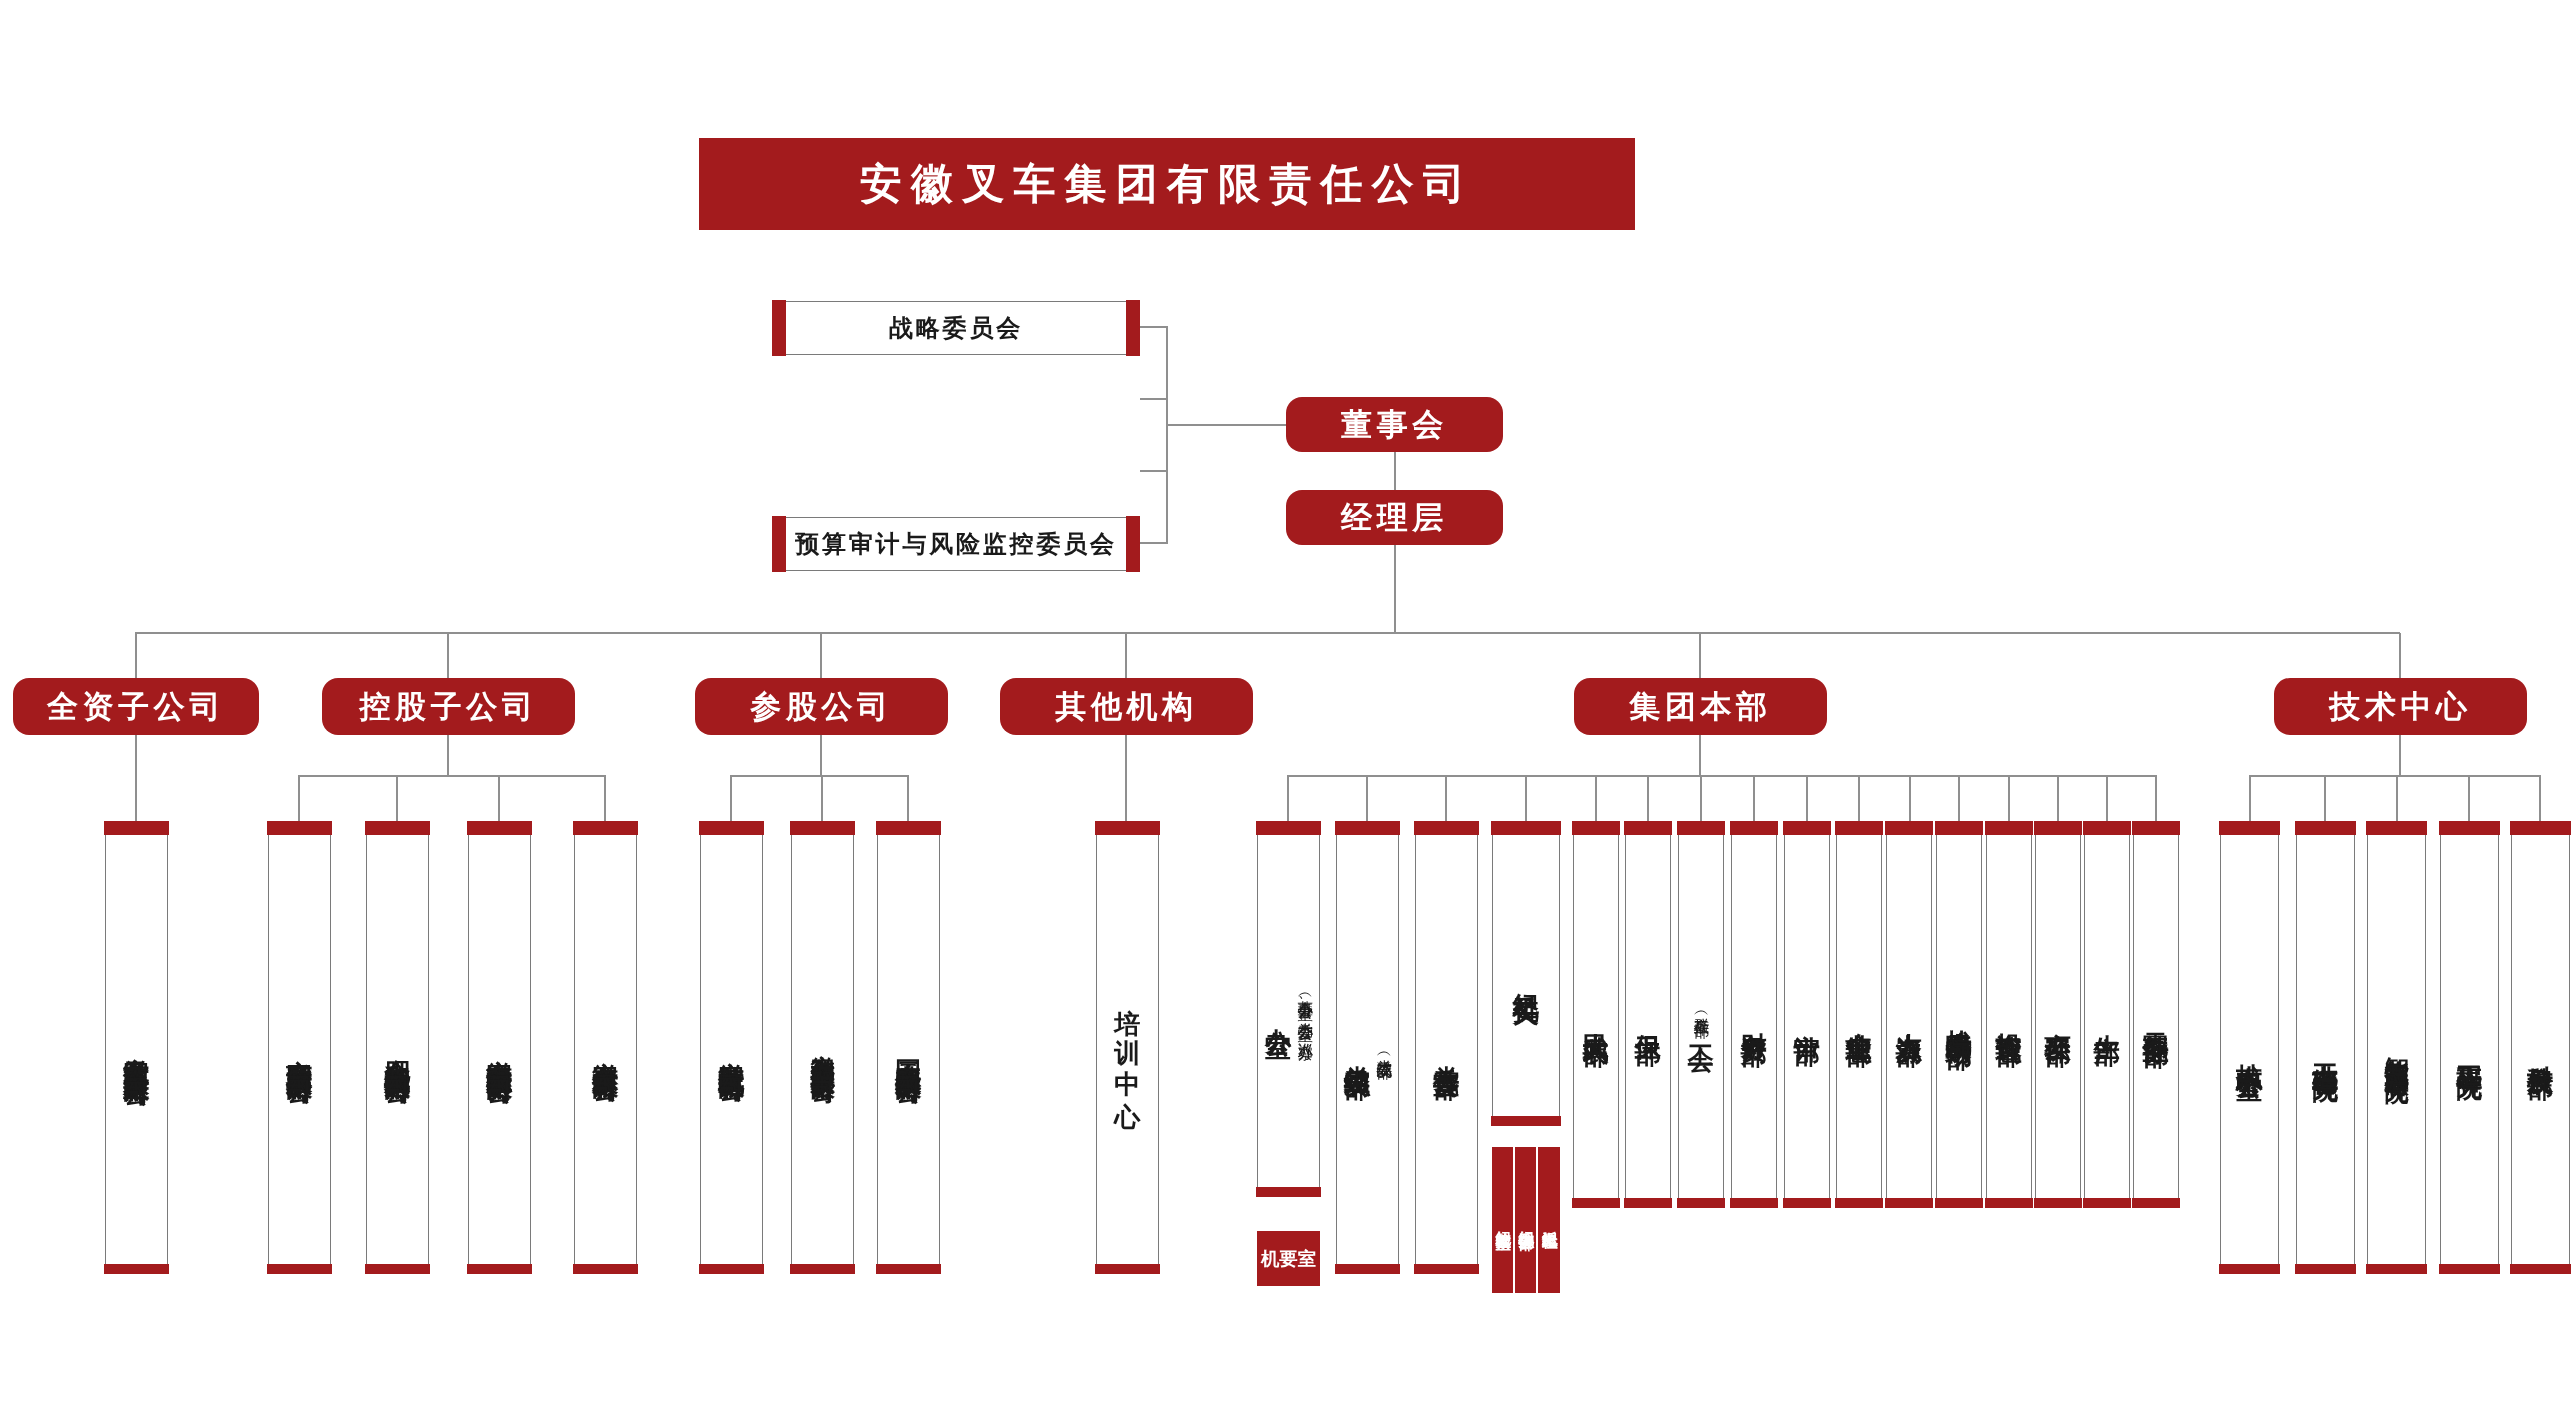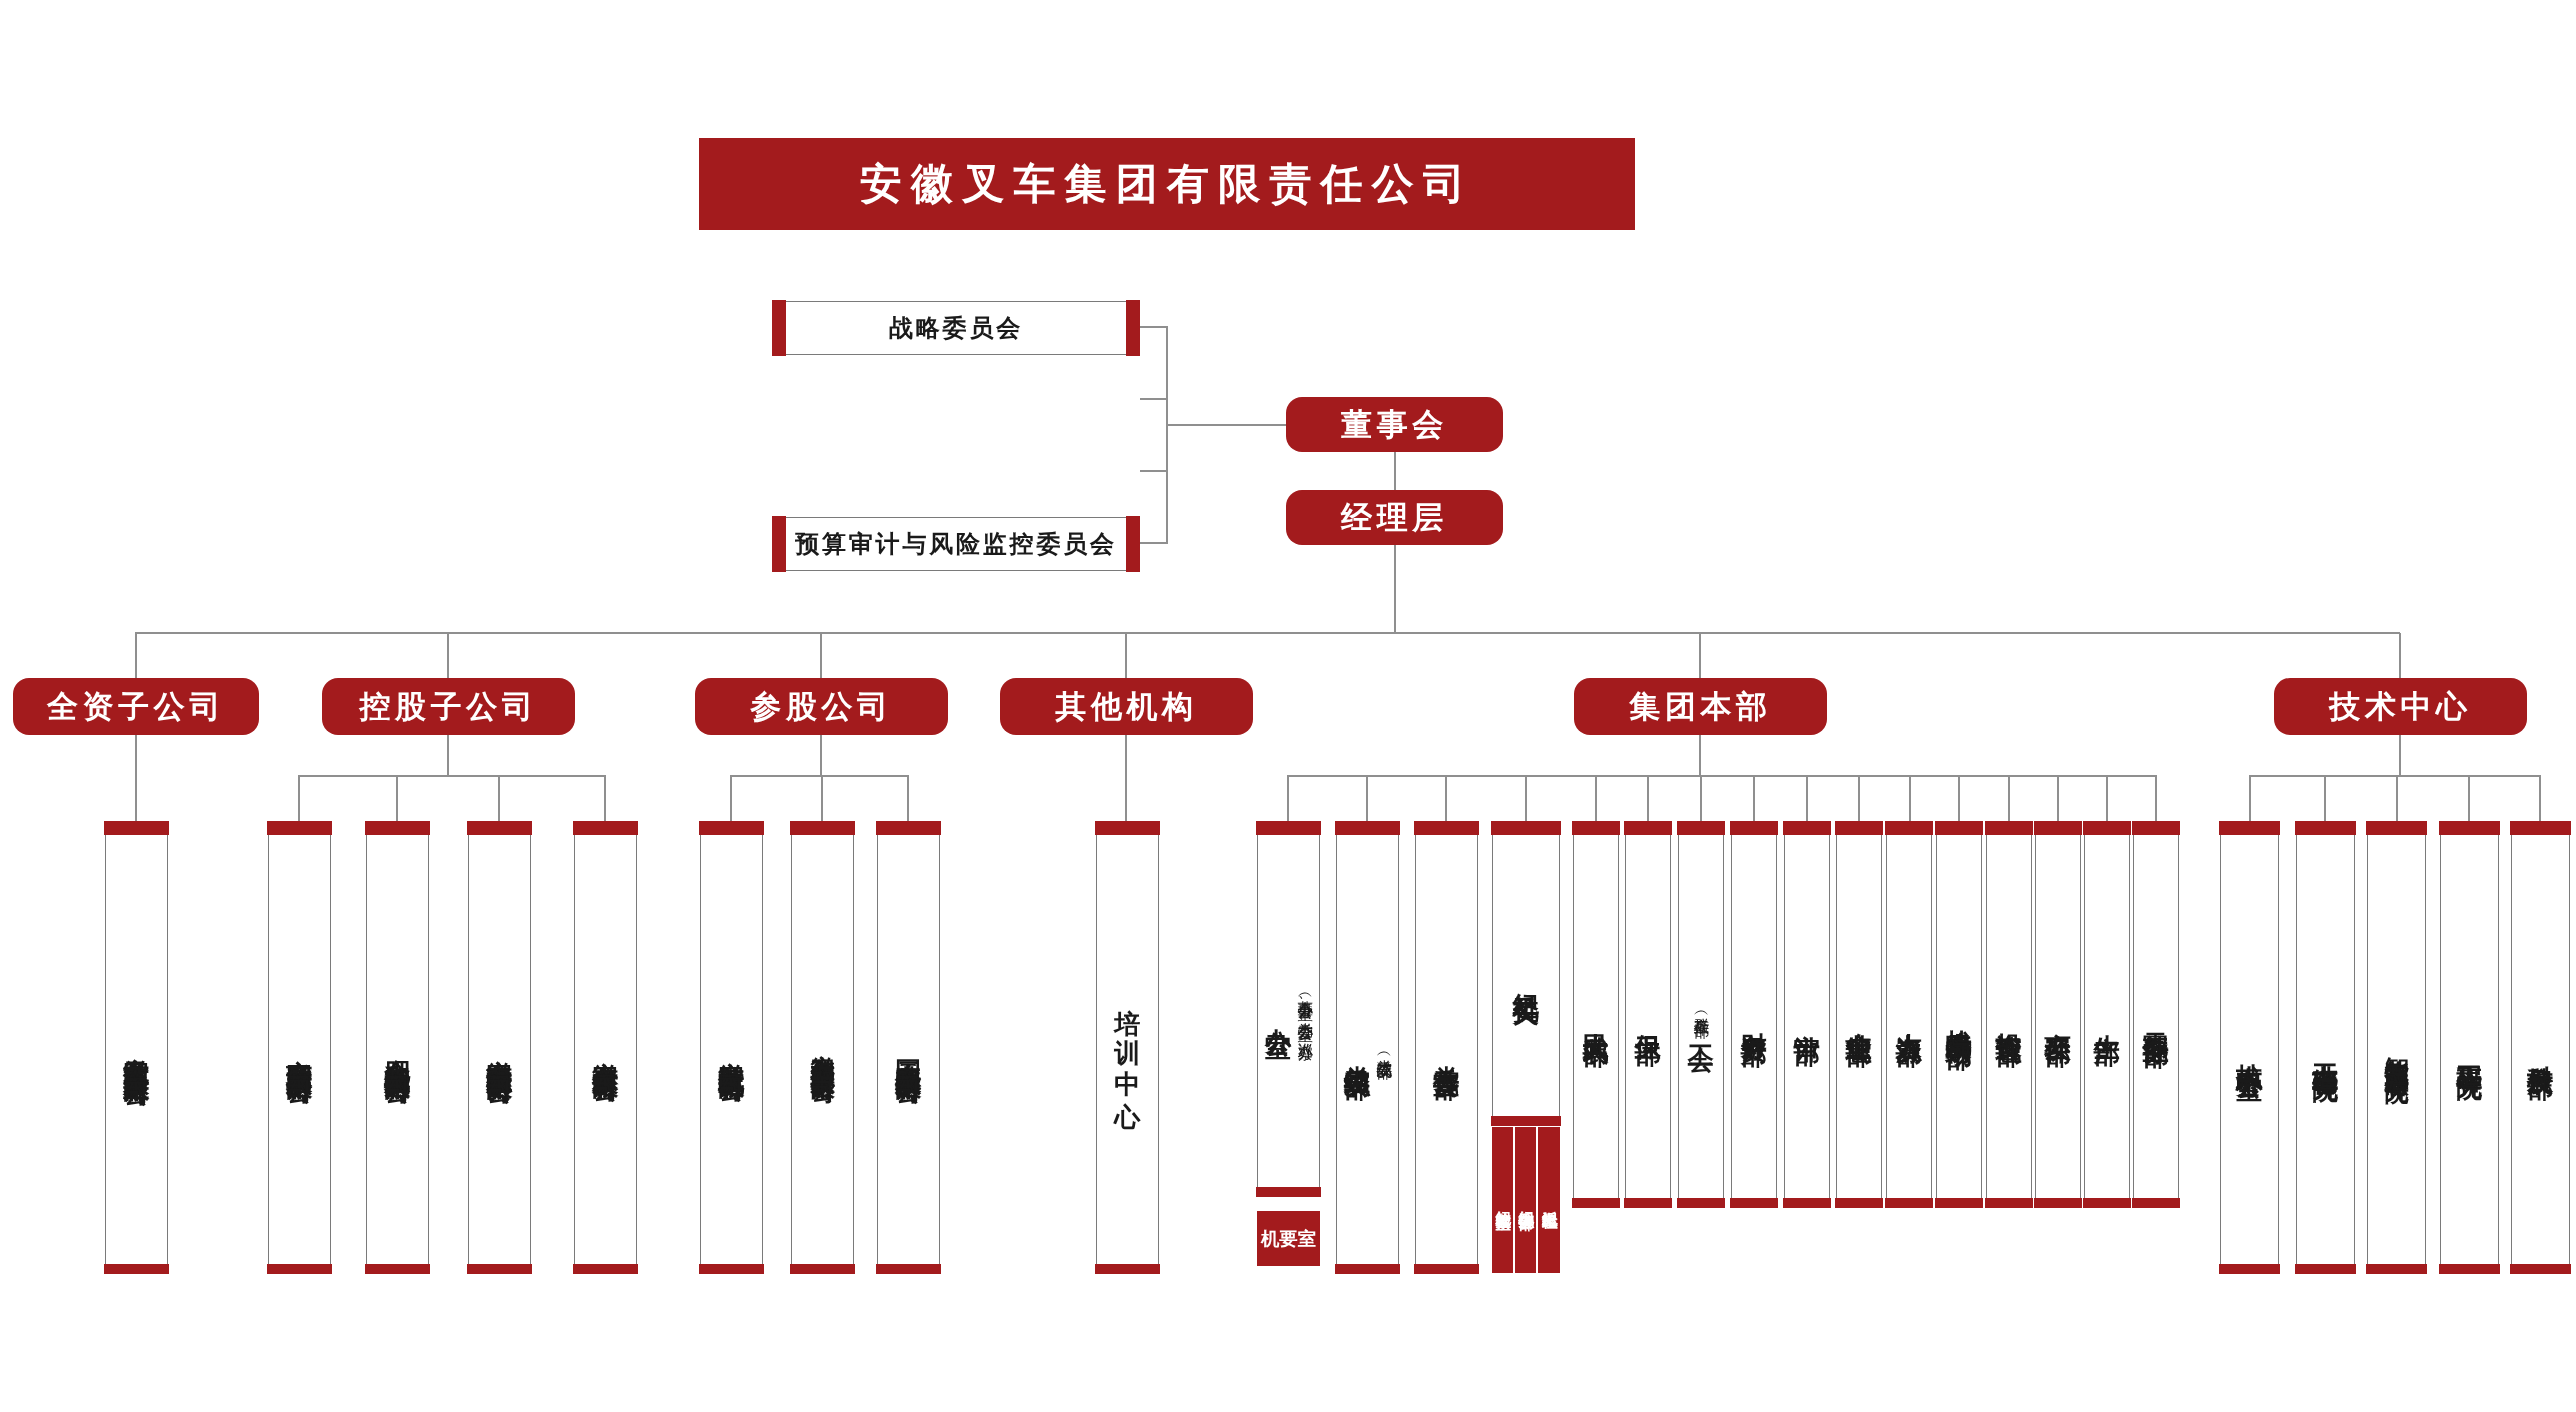--- a/index.html
+++ b/index.html
@@ -34,21 +34,21 @@
   .vbox.stacked{flex-direction:column;gap:13px;}
   .vname{writing-mode:vertical-rl;text-orientation:upright;display:block;font-size:26px;font-weight:bold;
     letter-spacing:1.8px;color:var(--text);max-height:100%;line-height:1.1;}
   .vnote{writing-mode:vertical-rl;text-orientation:upright;display:block;font-size:15.6px;font-weight:normal;
     letter-spacing:0.9px;color:var(--text);max-height:100%;line-height:1.1;}
   .wrap2{max-height:232px;font-size:24px;}
   .spread{letter-spacing:31px;}
 
   
   .redbox{position:absolute;background:var(--red);color:#fff;display:flex;align-items:center;justify-content:center;
-    font-size:18.4px;font-weight:bold;box-sizing:border-box;}
+    font-size:18.4px;font-weight:bold;box-sizing:border-box;margin-top:20px;}
   .vredbox span{writing-mode:vertical-rl;text-orientation:upright;font-size:15.6px;font-weight:bold;letter-spacing:0.9px;line-height:1;}
 
   
   .lh{position:absolute;height:1.8px;background:var(--line);}
   .lv{position:absolute;width:1.8px;background:var(--line);}
 </style>
 </head>
 <body>
 
 <div class="canvas">

